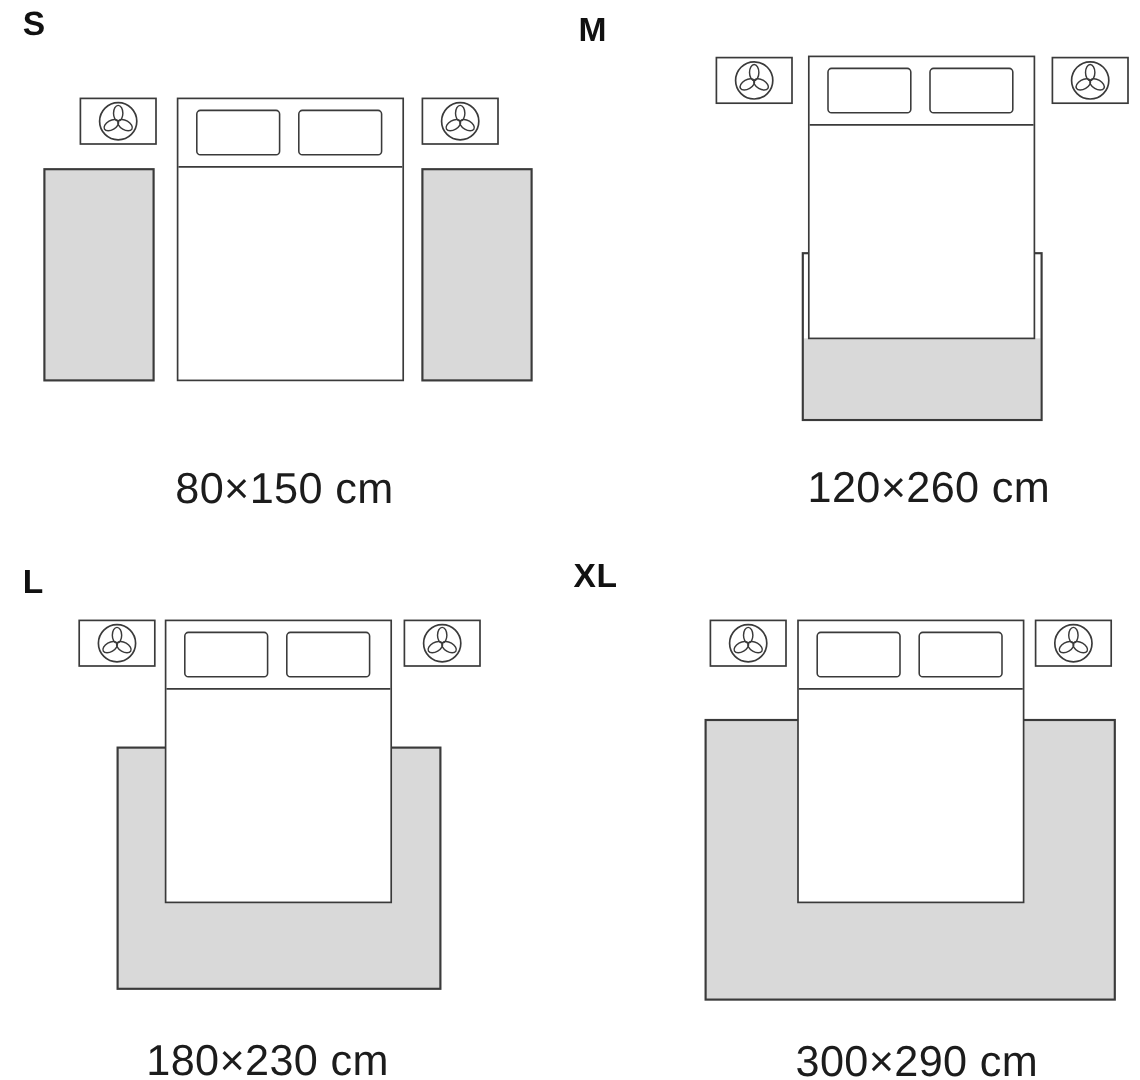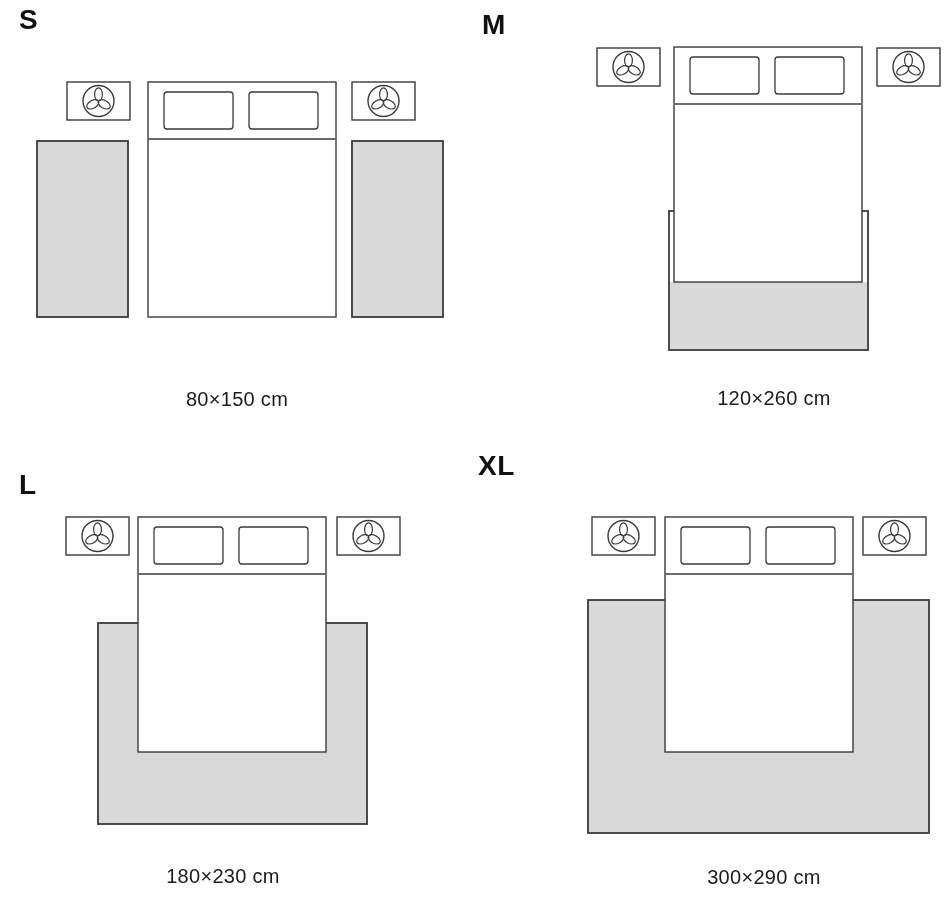--- a/index.html
+++ b/index.html
@@ -15,21 +15,21 @@
   .quadrant{position:absolute;width:475px;height:450px;}
   .q-s {left:0;   top:0;}
   .q-m {left:475px;top:0;}
   .q-l {left:0;   top:450px;}
   .q-xl{left:475px;top:450px;}
   .size-label{
     position:absolute;font-size:28px;font-weight:bold;line-height:1;
     color:var(--label-text);letter-spacing:.5px;white-space:nowrap;
   }
   .caption{
-    position:absolute;transform:translateX(-50%);font-size:20px;line-height:1;
+    position:absolute;transform:translateX(-50%);font-size:36px;line-height:1;
     color:var(--caption-text);letter-spacing:.3px;white-space:nowrap;
   }
   svg.diagram{position:absolute;left:0;top:0;display:block;}
   .furn{fill:#ffffff;stroke:var(--outline);stroke-width:1.4;}
   .pillow{fill:#ffffff;stroke:var(--outline);stroke-width:1.3;}
   .ln{fill:none;stroke:var(--outline);stroke-width:1.4;}
   .petal{fill:none;stroke:var(--outline);stroke-width:1.2;}
   .rug{fill:var(--rug-fill);stroke:var(--outline);stroke-width:1.8;}
   .rug-outline{fill:none;stroke:var(--outline);stroke-width:1.8;}
   .rug-fill{fill:var(--rug-fill);stroke:none;}
@@ -89,21 +89,21 @@
     <svg class="diagram" width="475" height="450" viewBox="0 0 475 450">
       <rect class="rug" x="98" y="173" width="269" height="201"></rect>
       <use href="#def-nightstand" x="66" y="67"></use>
       <use href="#def-nightstand" x="337" y="67"></use>
       <use href="#def-bed" x="138" y="67"></use>
     </svg>
     <div class="caption" style="left:223px;top:416px">180×230 cm</div>
   </section>
 
   <section class="quadrant q-xl">
-    <div class="size-label" style="left:3px;top:2px">XL</div>
+    <div class="size-label" style="left:3px;top:16px">XL</div>
     <svg class="diagram" width="475" height="450" viewBox="0 0 475 450">
       <rect class="rug" x="113" y="150" width="341" height="233"></rect>
       <use href="#def-nightstand" x="117" y="67"></use>
       <use href="#def-nightstand" x="388" y="67"></use>
       <use href="#def-bed" x="190" y="67"></use>
     </svg>
     <div class="caption" style="left:289px;top:417px">300×290 cm</div>
   </section>
 
 </div>

